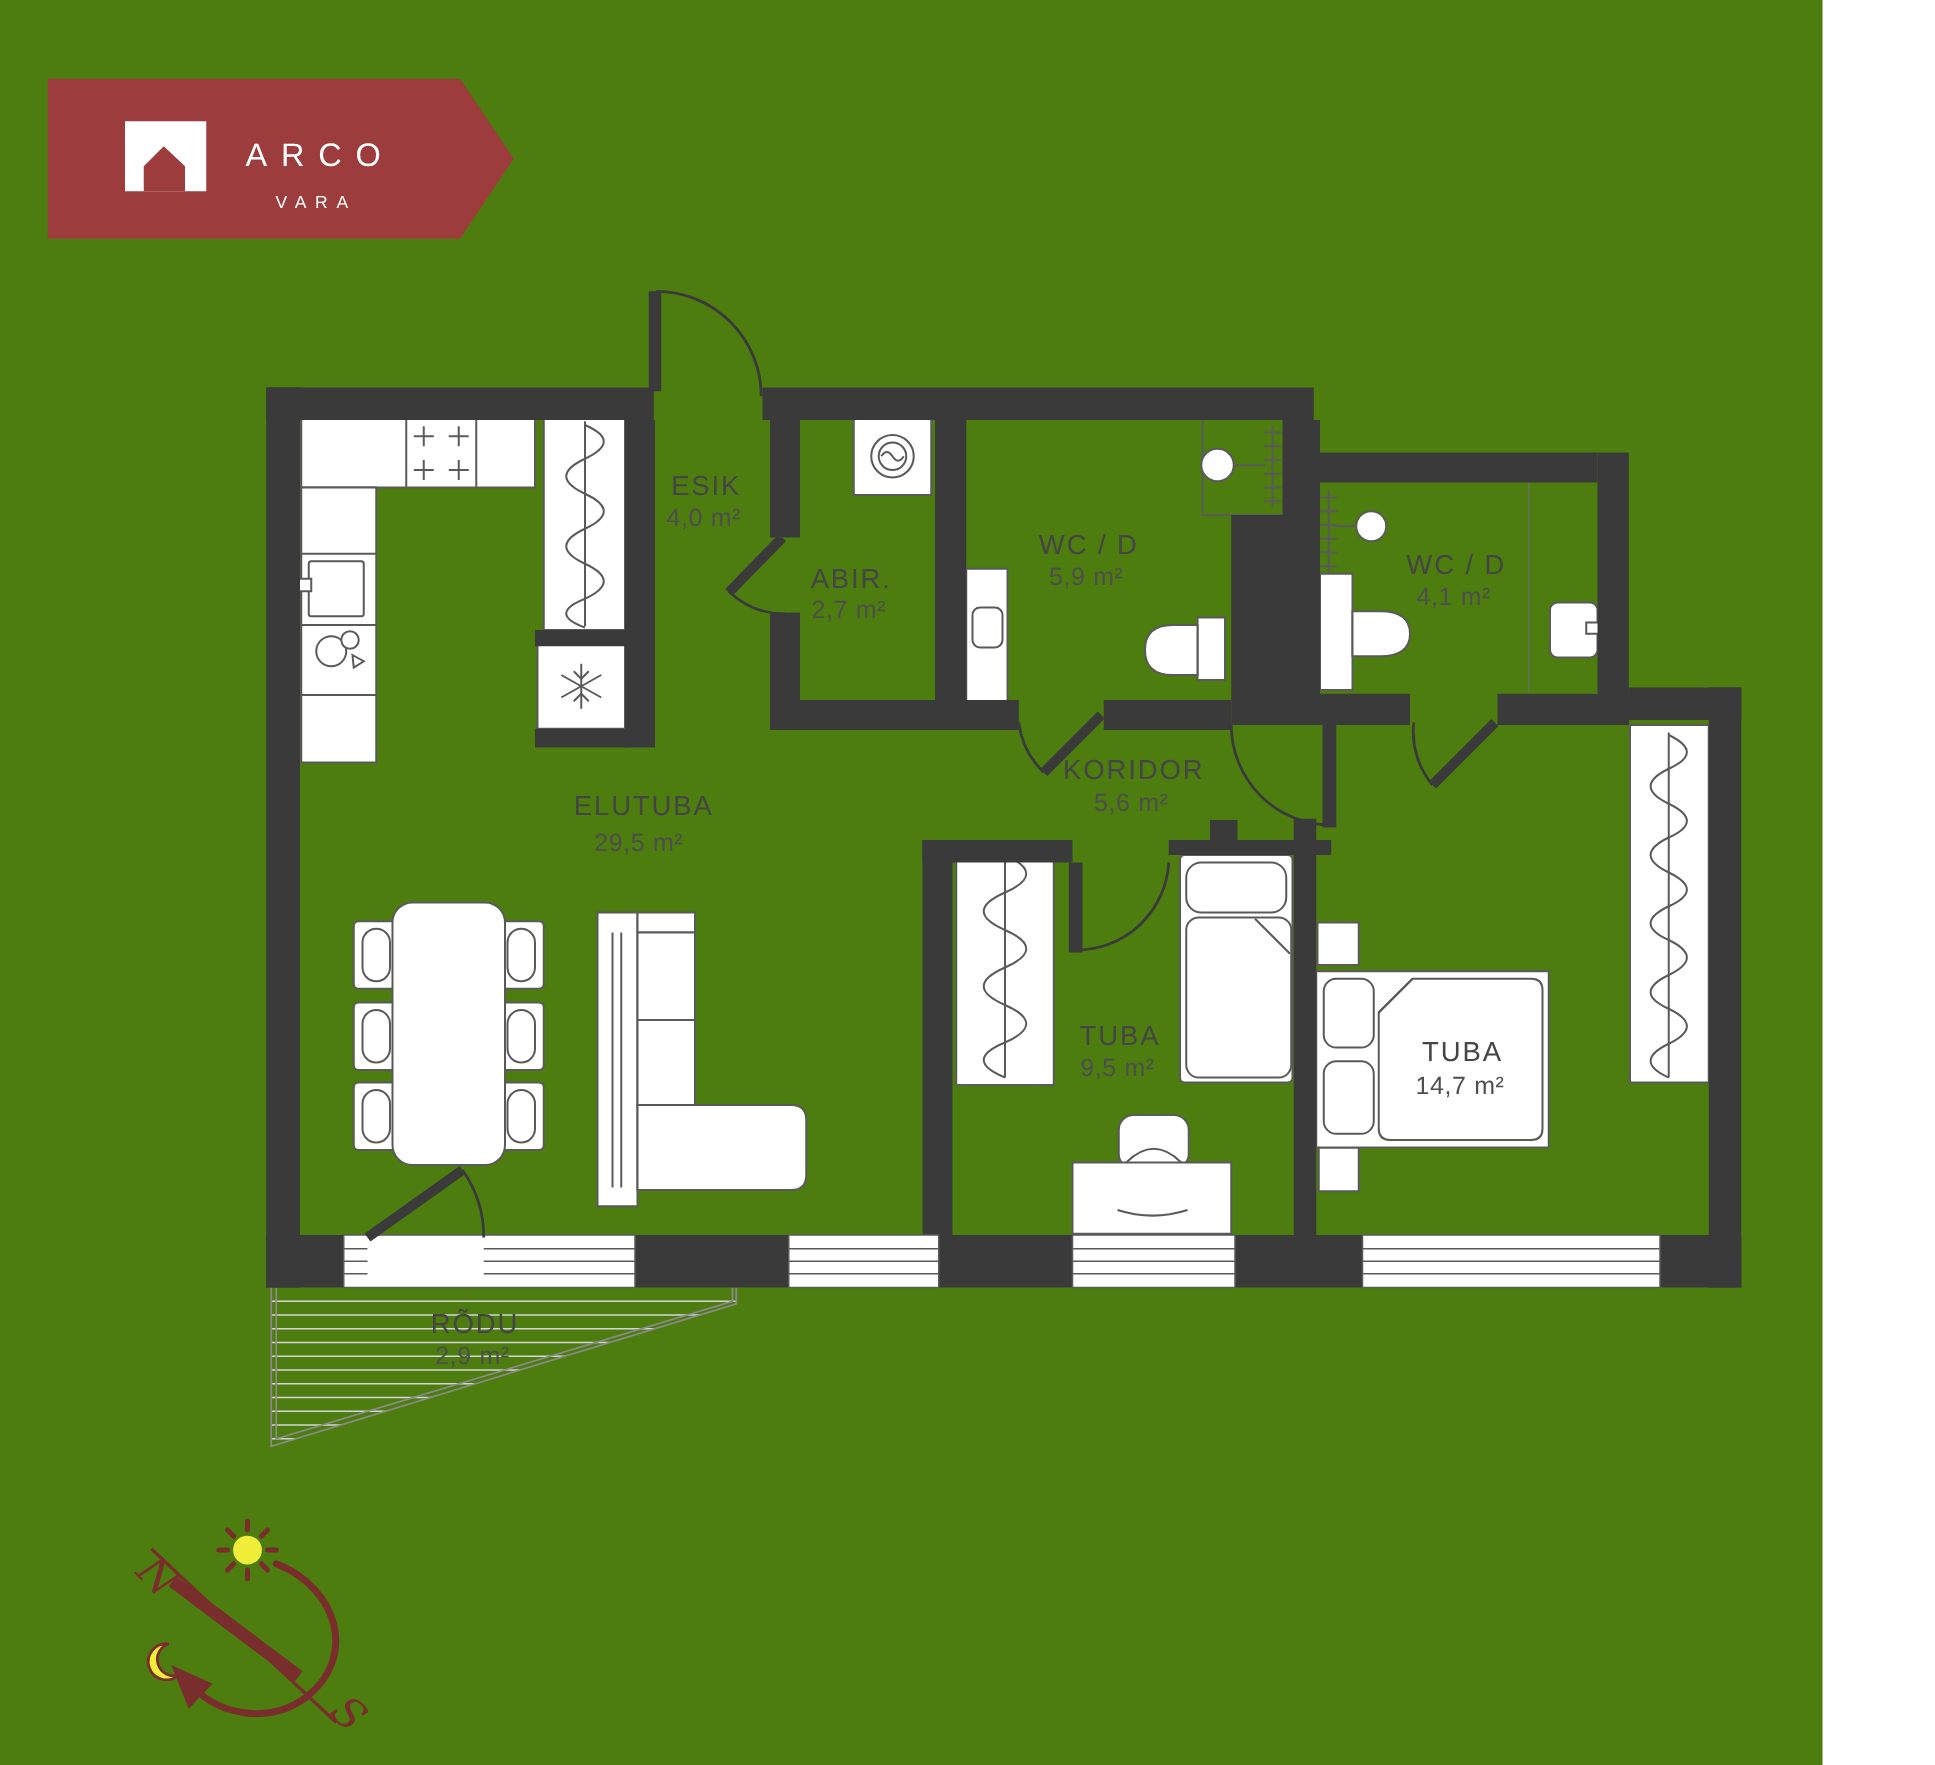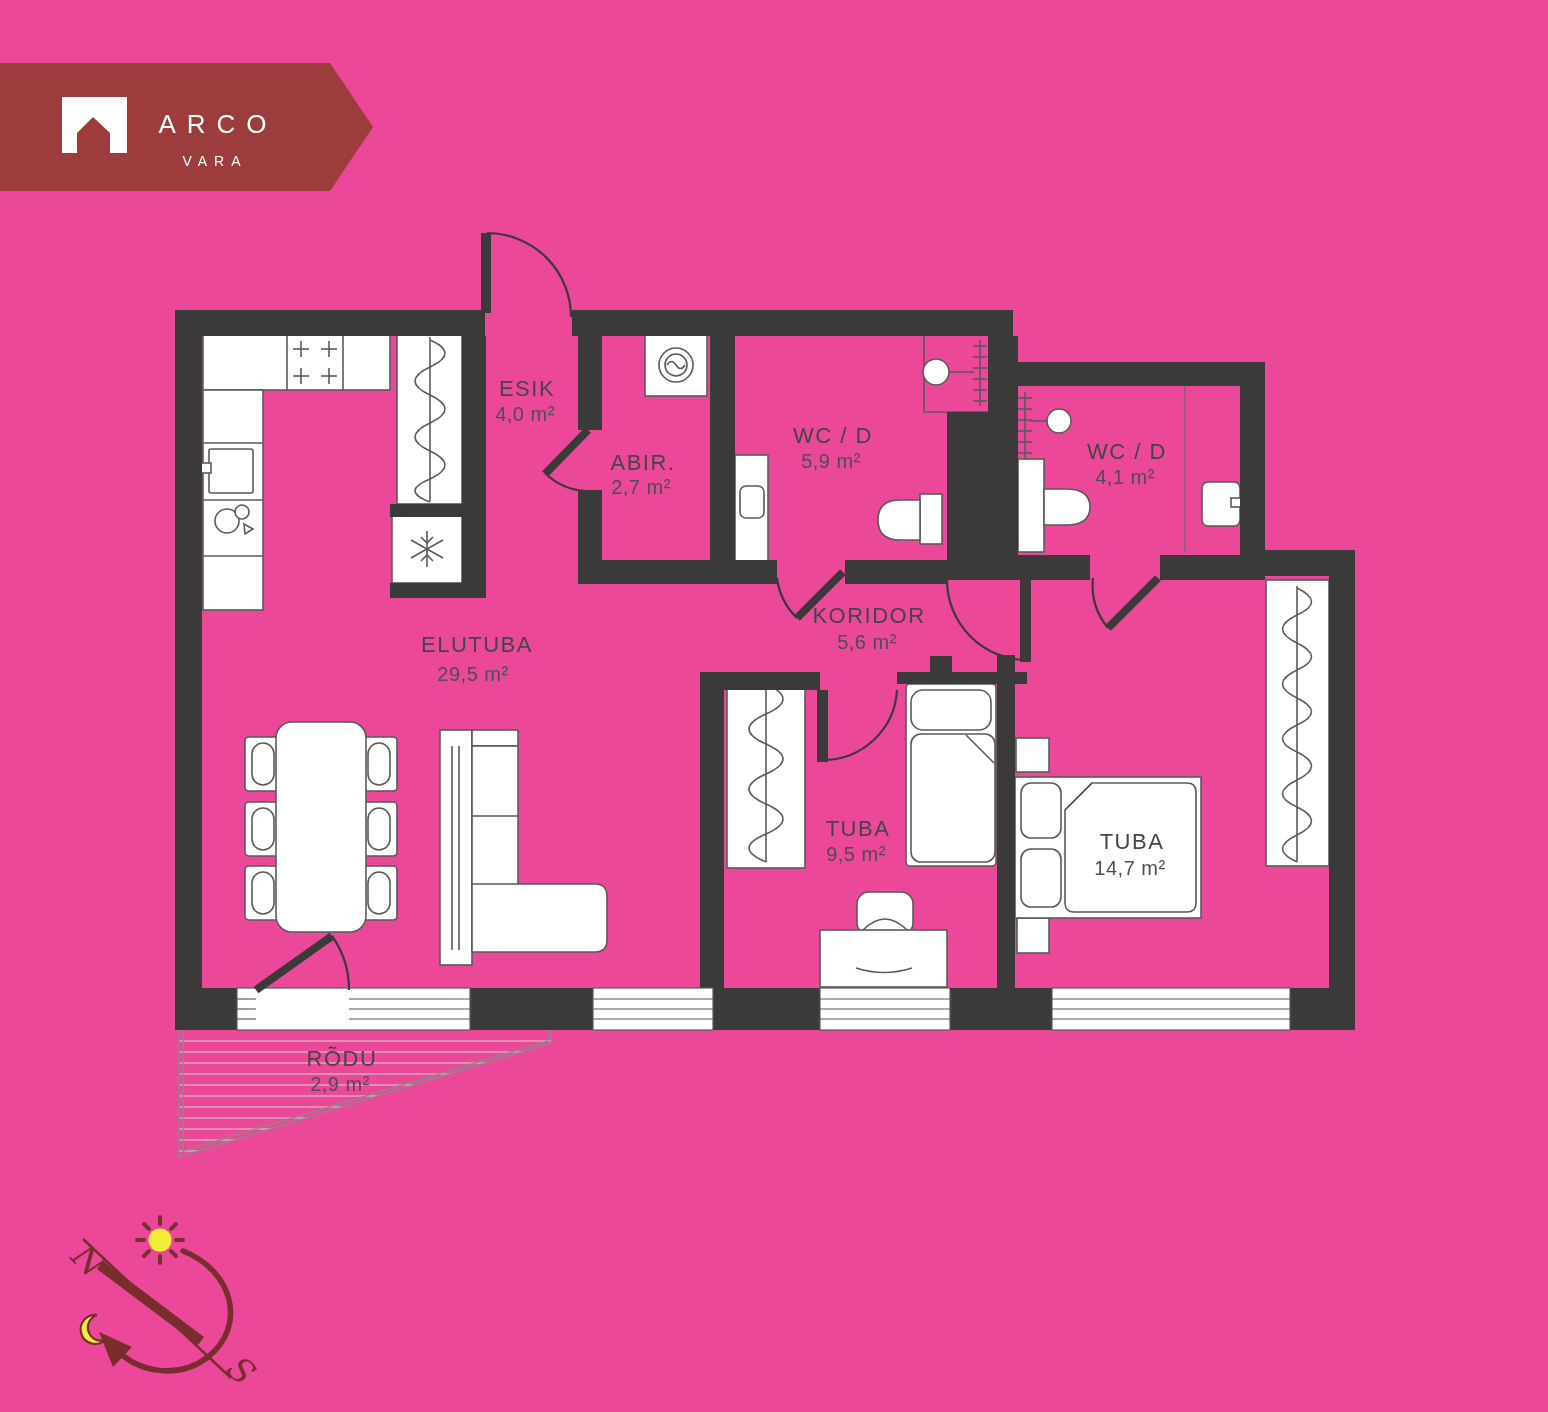--- a/index.html
+++ b/index.html
@@ -1,17 +1,17 @@
 <!DOCTYPE html>
 <html><head>
 <meta charset="utf-8">
 <style>
   html,body{margin:0;padding:0;background:#ffffff;}
-  .page{position:relative;width:1548px;height:1412px;background:#ec4899;overflow:hidden;
-        font-family:"Liberation Sans", sans-serif;}
+  .page{position:relative;width:1420px;height:1412px;background:#4d7c0f;overflow:hidden;
+        font-family:"Liberation Sans", sans-serif;padding-left:38px;}
   .wall{fill:#3a3a3b;}
   .furn{fill:#ffffff;stroke:#5a5a5a;stroke-width:1.6;}
   .fline{fill:none;stroke:#5a5a5a;stroke-width:1.6;}
   .thin{fill:none;stroke:#6a6a6a;stroke-width:1.2;}
   .arc{fill:none;stroke:#3a3a3b;stroke-width:2.2;}
   .leaf{stroke:#3a3a3b;stroke-width:8;}
   .win{fill:#ffffff;stroke:#5a5a5a;stroke-width:1.2;}
   .winline{stroke:#5a5a5a;stroke-width:1.2;}
   .deck{stroke:#d6d6d6;stroke-width:1.2;}
   .rail{fill:none;stroke:#8a8a8a;stroke-width:1.4;}

